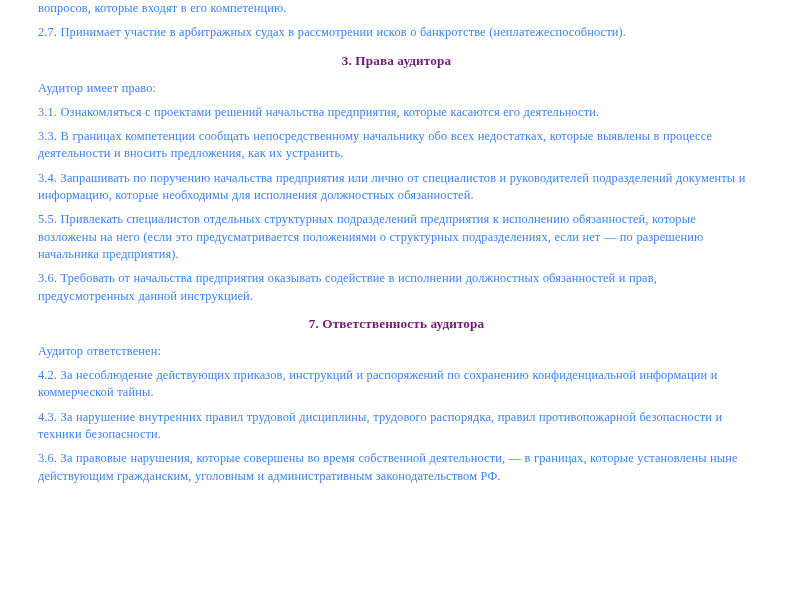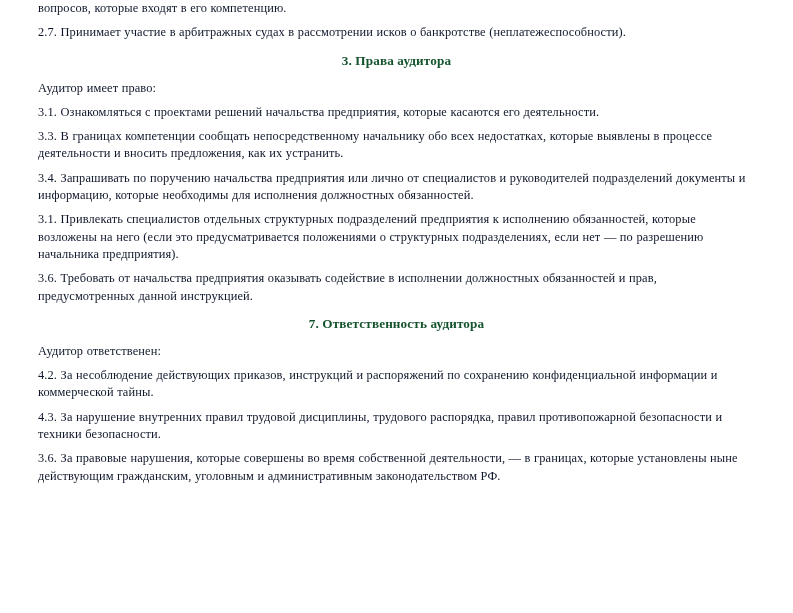--- a/index.html
+++ b/index.html
@@ -25,31 +25,31 @@
     background: #ffffff;
   }
   .doc-body {
     padding-top: 0px;
   }
   p.para {
     margin: 0 0 7px 0;
     font-size: 12.4px;
     line-height: 17.3px;
     text-align: left;
-    color: #0f172a;
+    color: #3b82f6;
     letter-spacing: 0.01em;
     word-spacing: 0.02em;
   }
   h2.section-heading {
     margin: 10px 0 11px 0;
     font-size: 13.2px;
     line-height: 17px;
     font-weight: bold;
     text-align: center;
-    color: #14532d;
+    color: #701a75;
     letter-spacing: 0.01em;
   }
   .lead-in {
     margin: 0 0 7px 0;
   }
 </style>
 </head>
 <body>
 
 <div class="page">
@@ -64,21 +64,21 @@
 
     <p class="para lead-in">Аудитор имеет право:</p>
 
     <p class="para">3.1. Ознакомляться с проектами решений начальства предприятия, которые касаются его деятельности.</p>
 
 
     <p class="para">3.3. В границах  компетенции сообщать непосредственному начальнику обо всех недостатках, которые выявлены в процессе деятельности  и вносить предложения, как  их устранить.</p>
 
     <p class="para">3.4. Запрашивать по поручению начальства предприятия или лично  от специалистов и руководителей подразделений документы и информацию, которые необходимы для исполнения должностных обязанностей.</p>
 
-    <p class="para">3.1. Привлекать специалистов отдельных структурных подразделений предприятия к исполнению обязанностей, которые возложены на него (если это предусматривается положениями о структурных подразделениях, если нет — по разрешению начальника предприятия).</p>
+    <p class="para">5.5. Привлекать специалистов отдельных структурных подразделений предприятия к исполнению обязанностей, которые возложены на него (если это предусматривается положениями о структурных подразделениях, если нет — по разрешению начальника предприятия).</p>
 
     <p class="para">3.6. Требовать от начальства предприятия оказывать содействие в исполнении должностных обязанностей и прав, предусмотренных данной инструкцией.</p>
 
     <h2 class="section-heading">7. Ответственность аудитора</h2>
 
     <p class="para lead-in">Аудитор ответственен:</p>
 
 
     <p class="para">4.2. За несоблюдение действующих приказов, инструкций и распоряжений по сохранению конфиденциальной информации и коммерческой тайны.</p>
 

